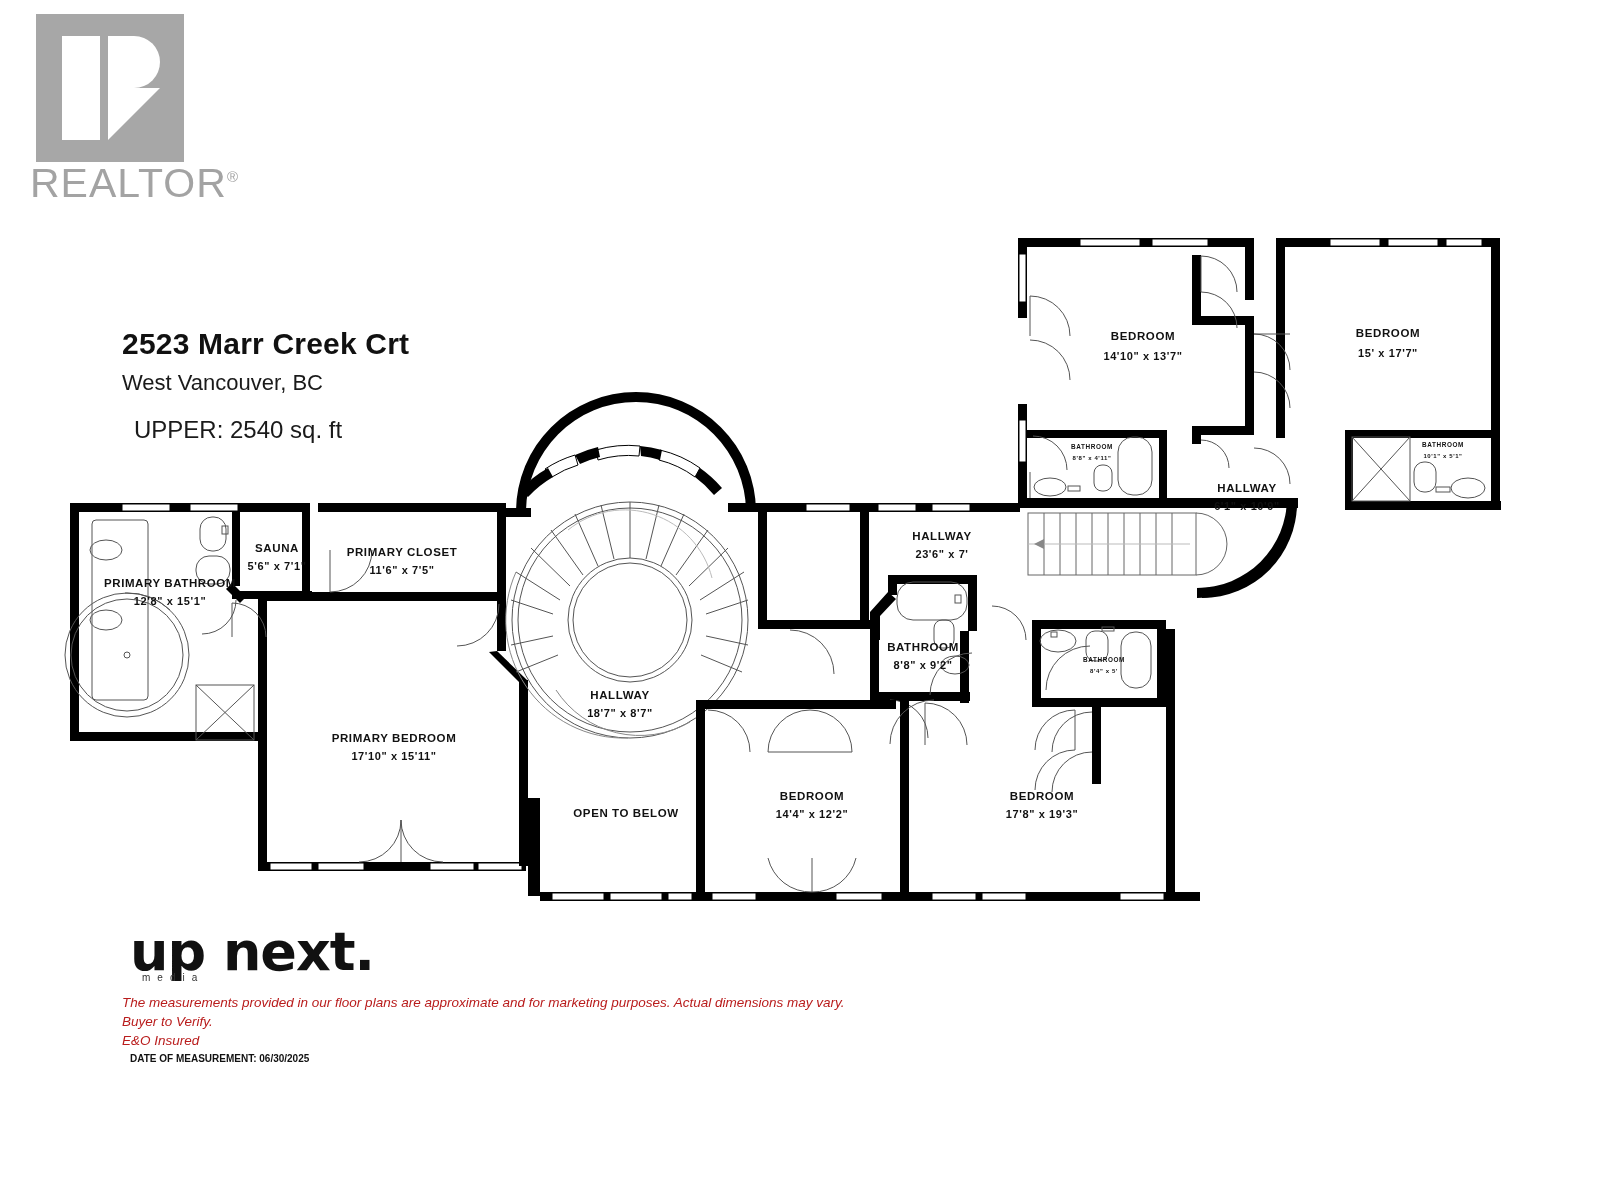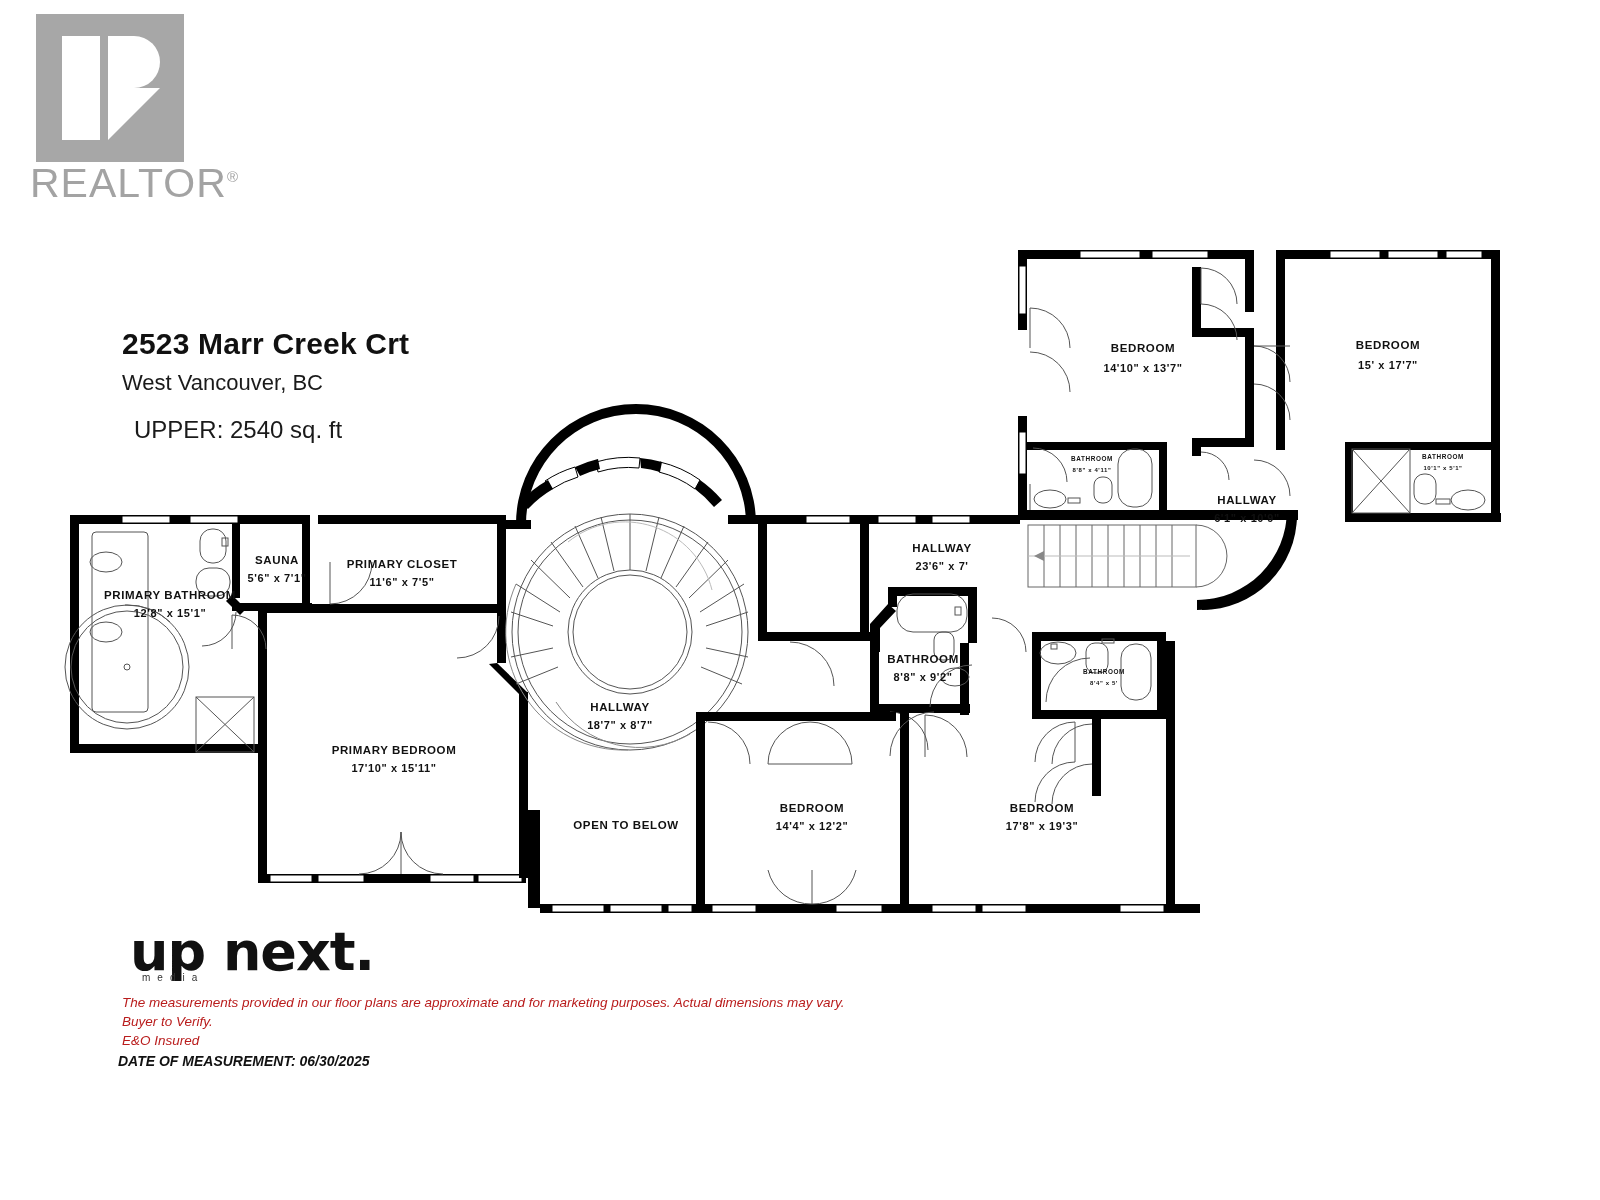--- a/index.html
+++ b/index.html
@@ -24,24 +24,24 @@
   #area-line{font-size:24px;font-weight:400;margin:20px 0 0 12px;line-height:28px;color:#1a1a1a;}
 
   
   #upnext{position:absolute;left:130px;top:930px;}
   #upnext .wordmark{font-size:54px;font-weight:bold;letter-spacing:-1px;line-height:44px;
        font-family:"DejaVu Sans",sans-serif;}
   #upnext .sub{font-size:10px;letter-spacing:7px;margin-left:12px;margin-top:-2px;color:#333;}
   #disclaimer{position:absolute;left:122px;top:993px;width:760px;font-size:13.5px;
        font-style:italic;color:#b91c1c;line-height:19px;}
   #disclaimer .r{display:block;}
-  #date-line{position:absolute;left:118px;top:1053px;font-size:14px;font-weight:bold;font-style:italic;}
+  #date-line{position:absolute;left:130px;top:1053px;font-size:10px;font-weight:bold;}
 
   
-  #plan{position:absolute;left:0;top:12px;width:1600px;height:1044px;}
+  #plan{position:absolute;left:0;top:0;width:1600px;height:1044px;}
   #plan svg{display:block;}
 
   .rmlabel{font-family:"Liberation Sans","DejaVu Sans",sans-serif;fill:#111;
       text-anchor:middle;font-weight:bold;letter-spacing:.6px;}
   .rm-name{font-size:11.5px;}
   .rm-dim{font-size:11px;}
   .rm-name-sm{font-size:6.4px;}
   .rm-dim-sm{font-size:6px;}
 </style>
 </head>

